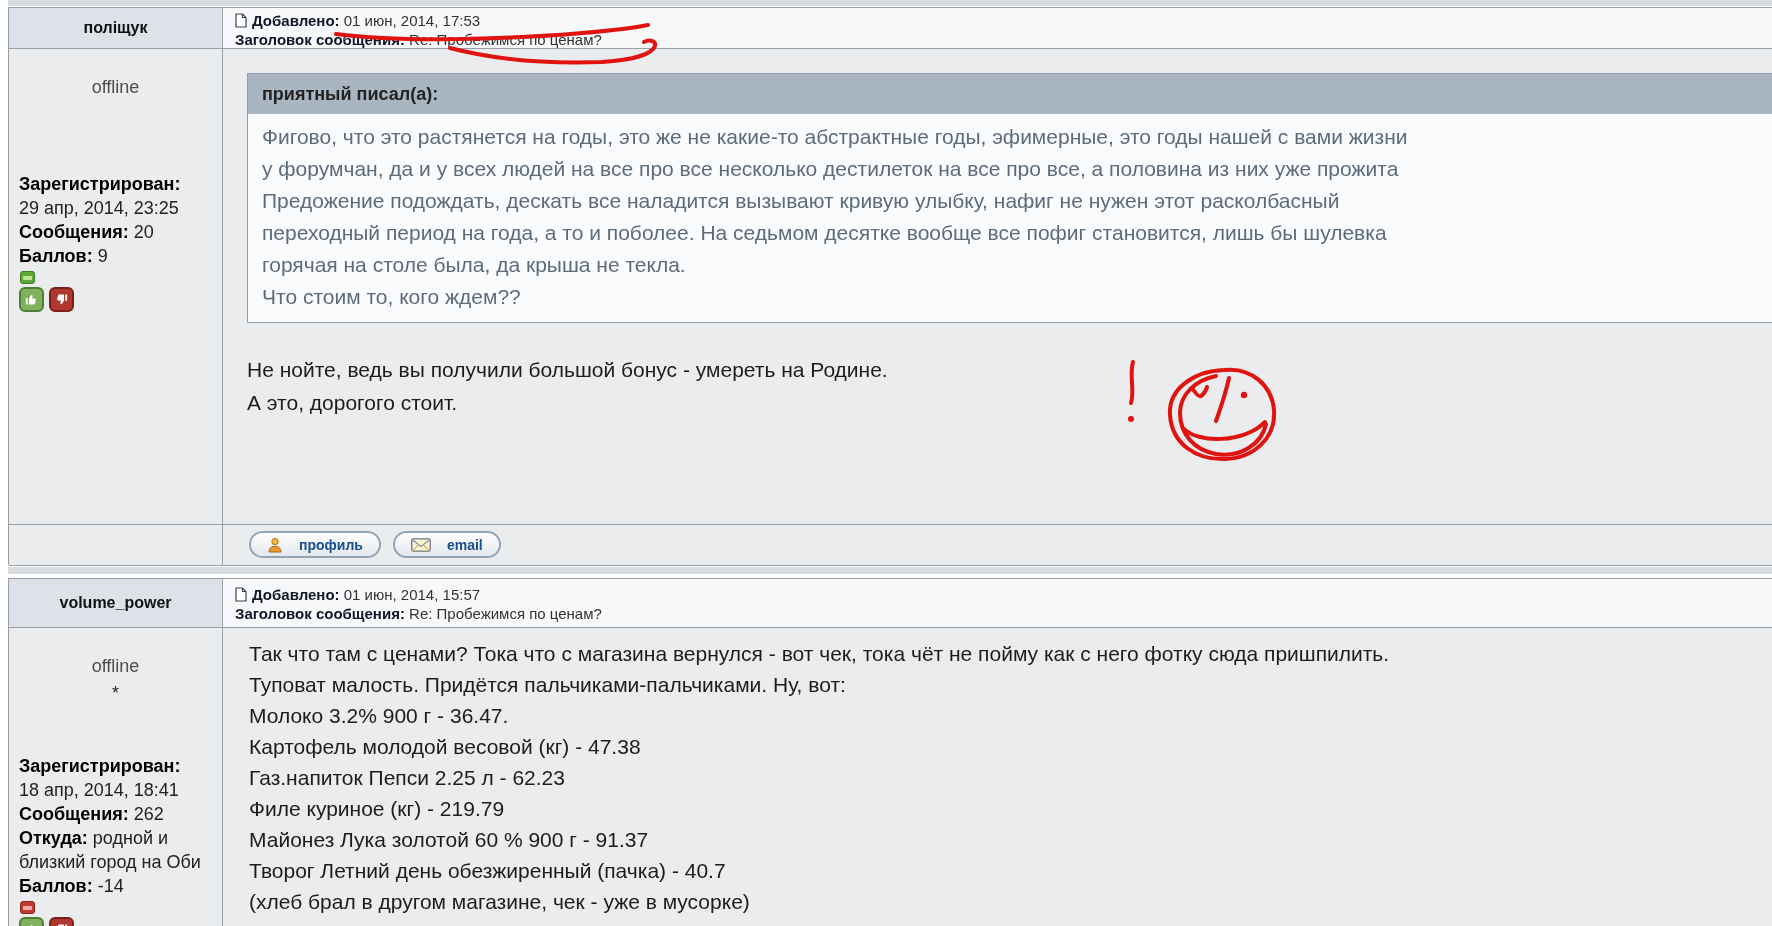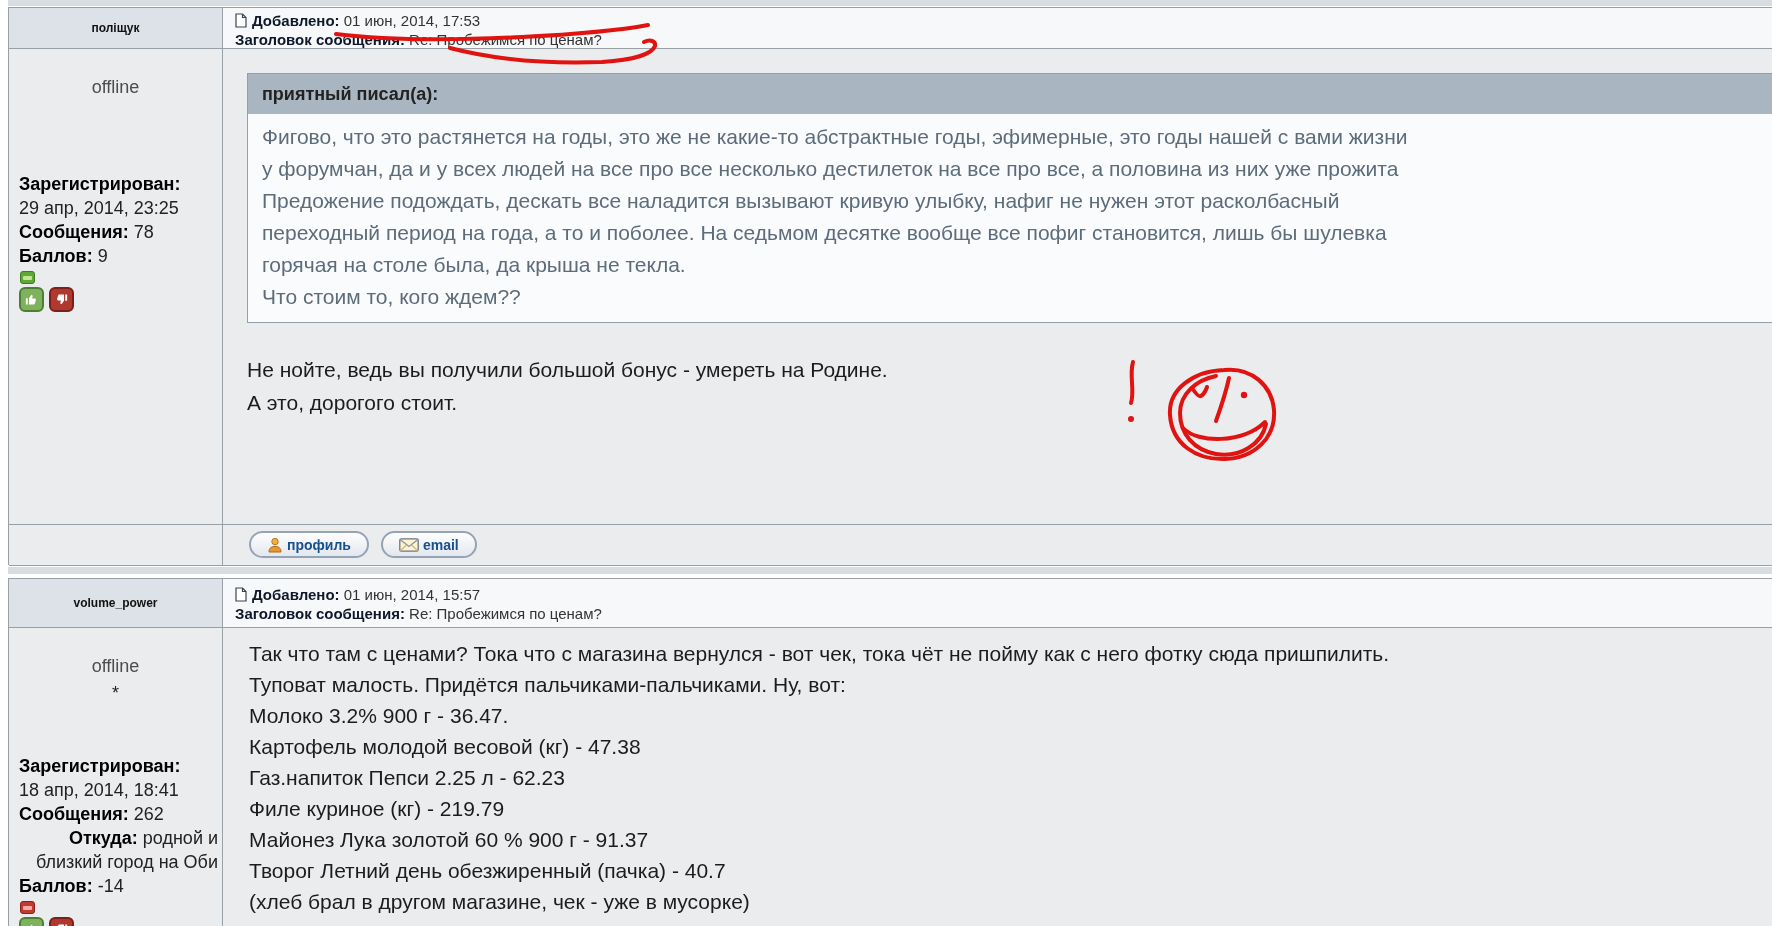--- a/index.html
+++ b/index.html
@@ -22,40 +22,40 @@
   .post2 { top:578px; height:360px; }
   .row { display:flex; border-bottom:1px solid #98a0a6; }
   .cell { flex:0 0 auto; }
   .side-col { width:214px; border-right:1px solid #9aa2a8; }
   .main-col { flex:1 1 auto; min-width:0; }
 
   
   .header-row { height:41px; }
   .post2 .header-row { height:49px; }
   .name-cell { background:#dce2e7; display:flex; align-items:center; justify-content:center; }
-  .author { font-size:12px; font-weight:bold; color:#111; }
+  .author { font-size:16px; font-weight:bold; color:#111; }
   .meta-cell { background:#f7f8f9; padding:3px 0 0 12px; }
   .post2 .meta-cell { padding-top:6px; }
   .meta-line { font-size:15px; line-height:19px; color:#333; white-space:nowrap; }
   .meta-line b { color:#0f172a; }
   .page-icon { display:inline-block; width:12px; height:15px; margin-right:5px; vertical-align:-2px; }
 
   
   .body-row { background:#ebecee; }
   .post1 .body-row { height:476px; }
   .post2 .body-row { height:310px; border-bottom:none; }
   .side-cell { background:#ebecee; padding:0; font-size:18px; }
   .offline { padding-top:28px; text-align:center; color:#4d4d4d; }
   .stars { margin-top:6px; text-align:center; color:#222; font-size:18px; }
   .profile-block { padding:0 4px 0 10px; line-height:24px; font-size:18px; color:#222; }
   .post1 .profile-block { margin-top:74px; }
   .post2 .profile-block { margin-top:50px; }
   .profile-block b { color:#000;margin-top:42px; }
   .pline { white-space:nowrap; }
-  .pline.wrap { white-space:normal;text-align:right; }
+  .pline.wrap { white-space:normal; }
   .badge { position:relative; width:15px; height:13px; border-radius:3px; margin:3px 0 3px 11px; }
   .badge.green { background:#5ea838; border:1px solid #3c7d1f; }
   .badge.red   { background:#c03a31; border:1px solid #8c211b; }
   .badge::after { content:""; position:absolute; left:2px; top:4px; width:9px; height:4px; border-radius:1px; }
   .badge.green::after { background:#c4e694; }
   .badge.red::after   { background:#efada6; }
   .thumbs { display:flex; gap:5px; margin:2px 0 0 10px; }
   .thumb { width:25px; height:25px; border-radius:6px; display:flex; align-items:center; justify-content:center; }
   .thumb.up   { background:#7fb25c; border:2px solid #4d7f33; }
   .thumb.down { background:#b0392f; border:2px solid #7c1f19; }
@@ -67,21 +67,21 @@
   .quote-head { height:40px; line-height:40px; padding-left:14px; background:#a9b5c0;
                 font-weight:bold; font-size:18px; color:#222; }
   .quote-body { background:#fafbfc; padding:7px 14px 9px; }
   .qline { font-size:21px; line-height:32px; color:#5d6c7b; white-space:nowrap; overflow:hidden; }
   .reply { margin-top:30px; }
   .bline { font-size:21px; line-height:33px; color:#1c1c1c; white-space:nowrap; overflow:hidden; }
 
   
   .btn-row { height:41px; border-bottom:1px solid #98a0a6; }
   .btns { padding:6px 0 0 26px; display:flex; gap:12px; }
-  .pill { display:inline-flex; align-items:center; gap:4px; height:27px; padding:0 16px;
+  .pill { display:inline-flex; align-items:center; gap:16px; height:27px; padding:0 16px;
           border:2px solid #95a3b6; border-radius:14px;
           background:linear-gradient(#fefefe,#e3e7ee);
           font-weight:bold; font-size:14px; color:#17508e; cursor:pointer; }
 
   
   .post2 .content-cell { padding:10px 0 0 26px; }
   .p2line { font-size:21px; line-height:31px; color:#1c1c1c; white-space:nowrap; overflow:hidden; }
 
   
   .overlay { position:absolute; left:0; top:0; pointer-events:none; z-index:40; }
@@ -110,21 +110,21 @@
         </div>
       </div>
     </div>
 
     <div class="row body-row">
       <div class="cell side-col side-cell">
         <div class="offline">offline</div>
         <div class="profile-block">
           <div class="pline"><b>Зарегистрирован:</b></div>
           <div class="pline">29 апр, 2014, 23:25</div>
-          <div class="pline"><b>Сообщения:</b> <span>78</span></div>
+          <div class="pline"><b>Сообщения:</b> <span>20</span></div>
           <div class="pline"><b>Баллов:</b> <span>9</span></div>
         </div>
         <div class="badge green"></div>
         <div class="thumbs">
           <span class="thumb up">
               <svg width="15" height="15" viewBox="0 0 24 24">
                 <path d="M3 10h3v10H3zM8 20h7.5c.9 0 1.7-.6 1.9-1.5l1.6-5.6c.3-1.2-.6-2.4-1.9-2.4h-4.2l.9-3.7c.2-.9-.3-1.8-1.2-2.1l-.7-.2L8 10z" fill="#fff"></path>
               </svg>
             </span>
           <span class="thumb down">

